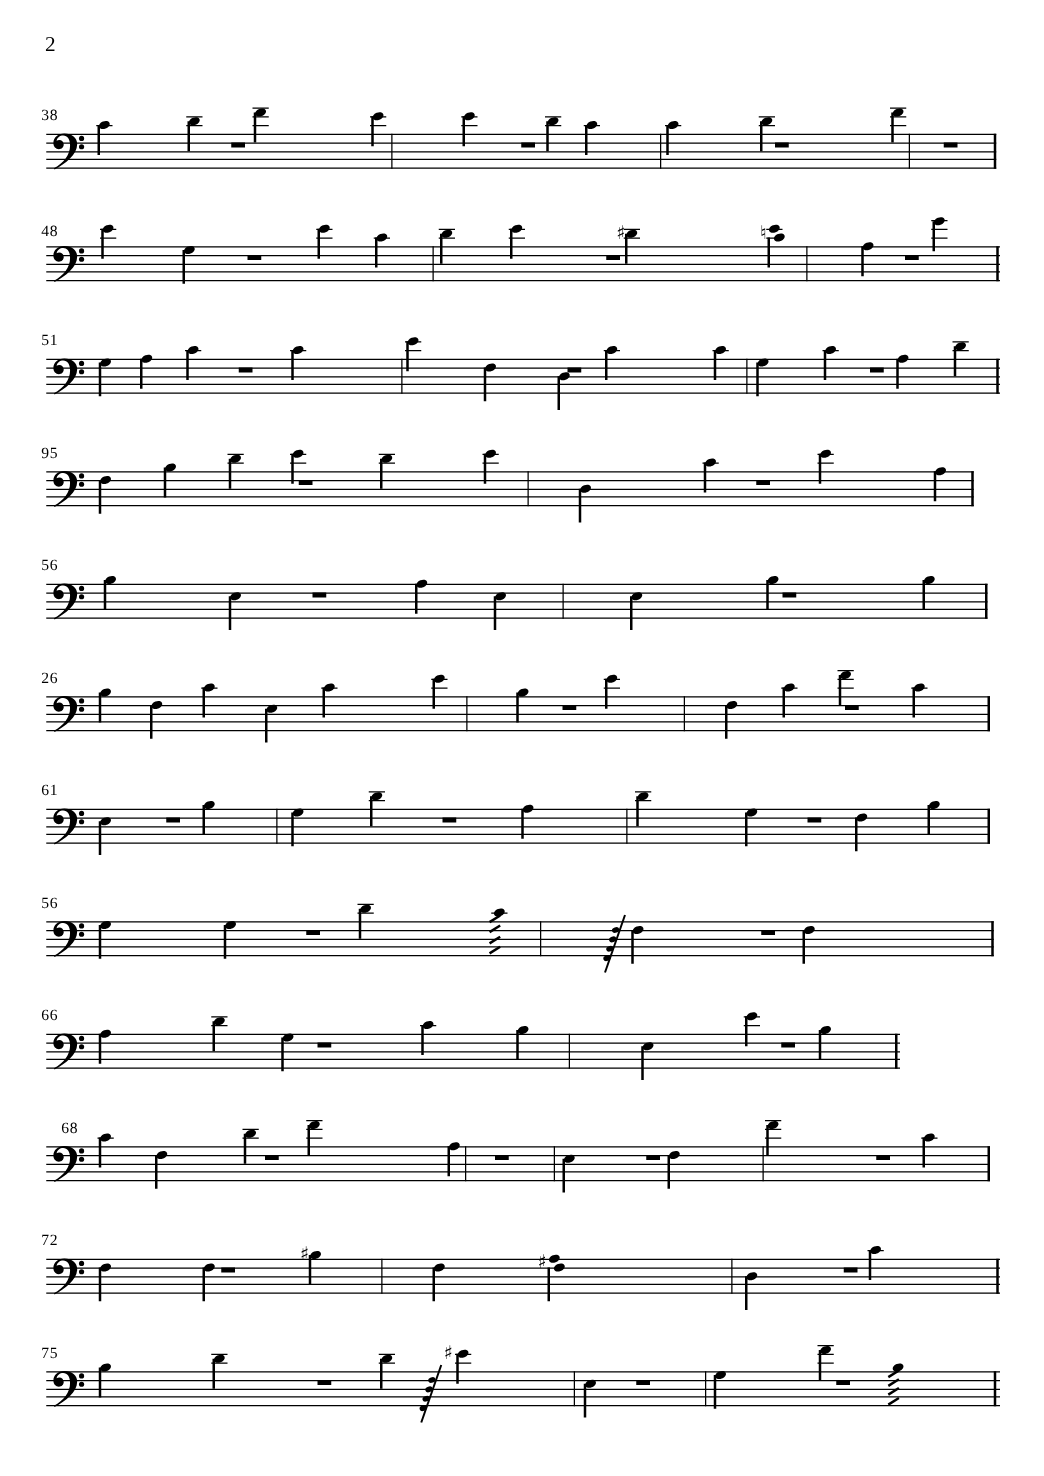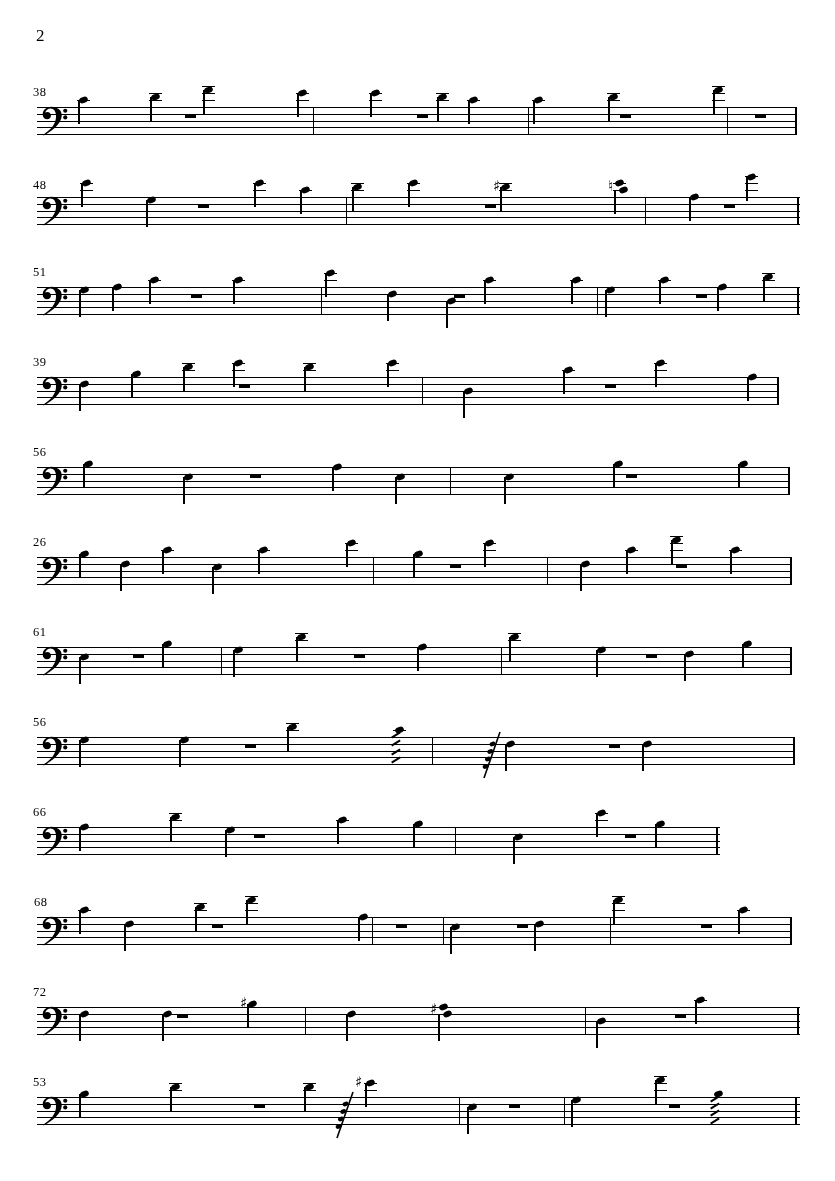--- a/index.html
+++ b/index.html
@@ -189,21 +189,21 @@
     <div class="ledger" style="left: 761.5px; top: 279.7px;"></div>
     <div class="ledger" style="left: 761.5px; top: 272.9px;"></div>
     <div class="stem" style="left: 763.4px; top: 276.8px; height: 24px;"></div>
     <div class="notehead" style="left: 763.5px; top: 273.7px;"></div>
     <div class="endbar" style="left: 797px; top: 287px; height: 28.2px;"></div>
     <div class="staff-line" style="left: 37px; top: 377px; width: 742px;"></div>
     <div class="staff-line" style="left: 37px; top: 383.8px; width: 742px;"></div>
     <div class="staff-line" style="left: 37px; top: 390.6px; width: 742px;"></div>
     <div class="staff-line" style="left: 37px; top: 397.4px; width: 742px;"></div>
     <div class="staff-line" style="left: 37px; top: 404.2px; width: 742px;"></div>
-    <div class="measure-number" style="left: 33px; top: 355px;">39</div>
+    <div class="measure-number" style="left: 33px; top: 355px;">95</div>
     <svg width="27" height="30" viewBox="0 0 26 29" style="left: 41px; top: 375.5px;">
       <path fill="#000" d="M10,0.8 C16,0.8 20,4.2 20,9 C20,17 11,24 2.5,28.6 L2,27.7 C9.5,23.2 14.5,17.5 14.5,10 C14.5,5.2 12.4,2.4 9.2,2.4 C6.6,2.4 4.6,4 4.1,6.3 C4.7,6 5.4,5.8 6.1,5.8 C8.1,5.8 9.6,7.3 9.6,9.3 C9.6,11.4 8,12.9 5.9,12.9 C3.4,12.9 1.6,11 1.6,8.2 C1.6,3.9 5.2,0.8 10,0.8 Z"></path>
       <circle fill="#000" cx="23.4" cy="4.6" r="2"></circle>
       <circle fill="#000" cx="23.4" cy="11" r="2"></circle>
     </svg>
     <div class="stem" style="left: 79.4px; top: 383.8px; height: 27px;"></div>
     <div class="notehead" style="left: 79.5px; top: 380.7px;"></div>
     <div class="stem" style="left: 131.4px; top: 373.6px; height: 24px;"></div>
     <div class="notehead" style="left: 131.5px; top: 370.5px;"></div>
     <div class="ledger" style="left: 181.5px; top: 369.7px;"></div>
@@ -430,21 +430,21 @@
     <div class="notehead" style="left: 596.5px; top: 810.3px;"></div>
     <div class="wholerest" style="left: 625px; top: 834.4px;"></div>
     <div class="stem" style="left: 655.4px; top: 823.6px; height: 24px;"></div>
     <div class="notehead" style="left: 655.5px; top: 820.5px;"></div>
     <div class="endbar" style="left: 716px; top: 827px; height: 28.2px;"></div>
     <div class="staff-line" style="left: 37px; top: 917px; width: 755px;"></div>
     <div class="staff-line" style="left: 37px; top: 923.8px; width: 755px;"></div>
     <div class="staff-line" style="left: 37px; top: 930.6px; width: 755px;"></div>
     <div class="staff-line" style="left: 37px; top: 937.4px; width: 755px;"></div>
     <div class="staff-line" style="left: 37px; top: 944.2px; width: 755px;"></div>
-    <div class="measure-number" style="left: 34px; top: 895px;">68</div>
+    <div class="measure-number" style="left: 49px; top: 895px;">68</div>
     <svg width="27" height="30" viewBox="0 0 26 29" style="left: 41px; top: 915.5px;">
       <path fill="#000" d="M10,0.8 C16,0.8 20,4.2 20,9 C20,17 11,24 2.5,28.6 L2,27.7 C9.5,23.2 14.5,17.5 14.5,10 C14.5,5.2 12.4,2.4 9.2,2.4 C6.6,2.4 4.6,4 4.1,6.3 C4.7,6 5.4,5.8 6.1,5.8 C8.1,5.8 9.6,7.3 9.6,9.3 C9.6,11.4 8,12.9 5.9,12.9 C3.4,12.9 1.6,11 1.6,8.2 C1.6,3.9 5.2,0.8 10,0.8 Z"></path>
       <circle fill="#000" cx="23.4" cy="4.6" r="2"></circle>
       <circle fill="#000" cx="23.4" cy="11" r="2"></circle>
     </svg>
     <div class="ledger" style="left: 77.5px; top: 909.7px;"></div>
     <div class="stem" style="left: 79.4px; top: 910.2px; height: 24px;"></div>
     <div class="notehead" style="left: 79.5px; top: 907.1px;"></div>
     <div class="stem" style="left: 124.4px; top: 923.8px; height: 27px;"></div>
     <div class="notehead" style="left: 124.5px; top: 920.7px;"></div>
@@ -511,21 +511,21 @@
     <div class="wholerest" style="left: 675px; top: 1014.4px;"></div>
     <div class="ledger" style="left: 693.5px; top: 999.7px;"></div>
     <div class="stem" style="left: 695.4px; top: 1000.2px; height: 24px;"></div>
     <div class="notehead" style="left: 695.5px; top: 997.1px;"></div>
     <div class="endbar" style="left: 797px; top: 1007px; height: 28.2px;"></div>
     <div class="staff-line" style="left: 37px; top: 1097px; width: 763px;"></div>
     <div class="staff-line" style="left: 37px; top: 1103.8px; width: 763px;"></div>
     <div class="staff-line" style="left: 37px; top: 1110.6px; width: 763px;"></div>
     <div class="staff-line" style="left: 37px; top: 1117.4px; width: 763px;"></div>
     <div class="staff-line" style="left: 37px; top: 1124.2px; width: 763px;"></div>
-    <div class="measure-number" style="left: 33px; top: 1075px;">53</div>
+    <div class="measure-number" style="left: 33px; top: 1075px;">75</div>
     <svg width="27" height="30" viewBox="0 0 26 29" style="left: 41px; top: 1095.5px;">
       <path fill="#000" d="M10,0.8 C16,0.8 20,4.2 20,9 C20,17 11,24 2.5,28.6 L2,27.7 C9.5,23.2 14.5,17.5 14.5,10 C14.5,5.2 12.4,2.4 9.2,2.4 C6.6,2.4 4.6,4 4.1,6.3 C4.7,6 5.4,5.8 6.1,5.8 C8.1,5.8 9.6,7.3 9.6,9.3 C9.6,11.4 8,12.9 5.9,12.9 C3.4,12.9 1.6,11 1.6,8.2 C1.6,3.9 5.2,0.8 10,0.8 Z"></path>
       <circle fill="#000" cx="23.4" cy="4.6" r="2"></circle>
       <circle fill="#000" cx="23.4" cy="11" r="2"></circle>
     </svg>
     <div class="stem" style="left: 79.4px; top: 1093.6px; height: 24px;"></div>
     <div class="notehead" style="left: 79.5px; top: 1090.5px;"></div>
     <div class="ledger" style="left: 168.5px; top: 1089.7px;"></div>
     <div class="ledger" style="left: 168.5px; top: 1082.9px;"></div>
     <div class="stem" style="left: 170.4px; top: 1086.8px; height: 24px;"></div>

